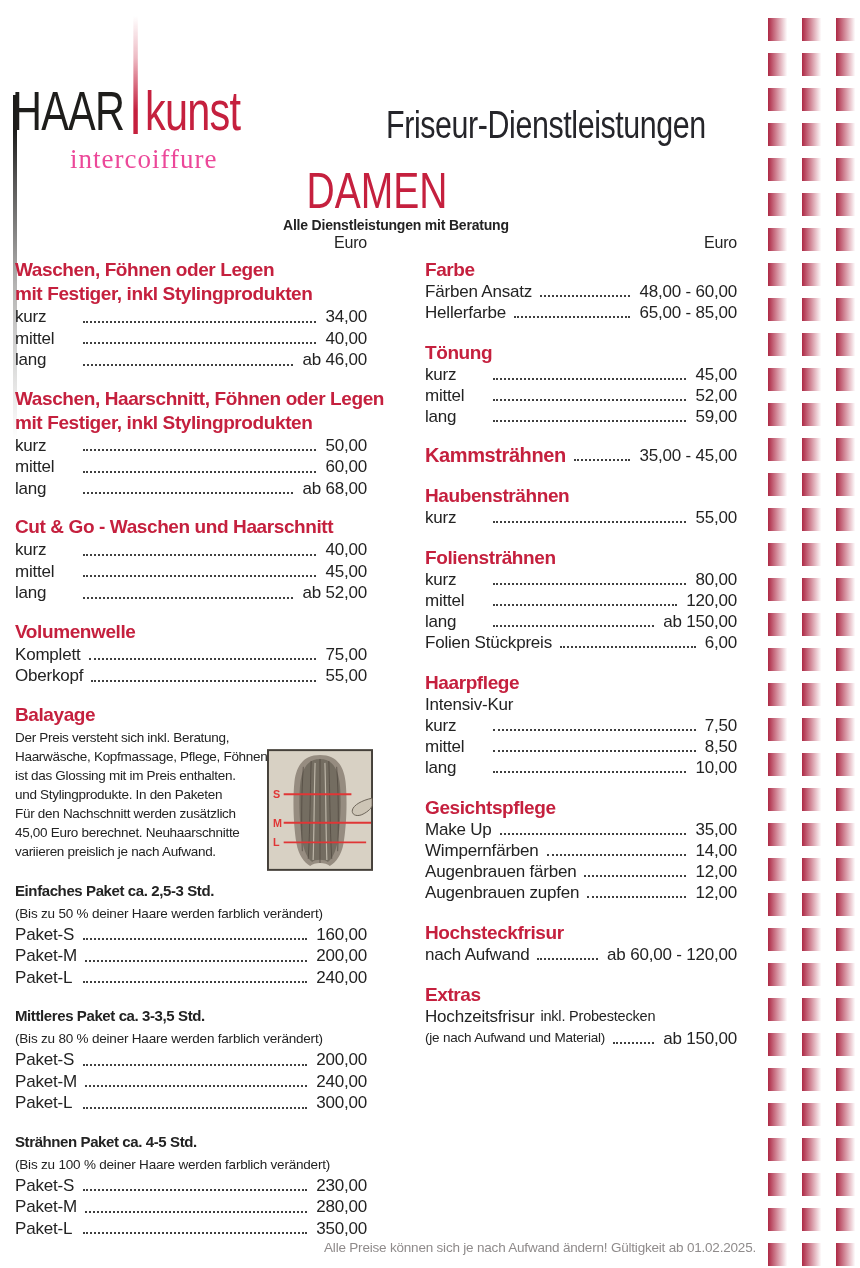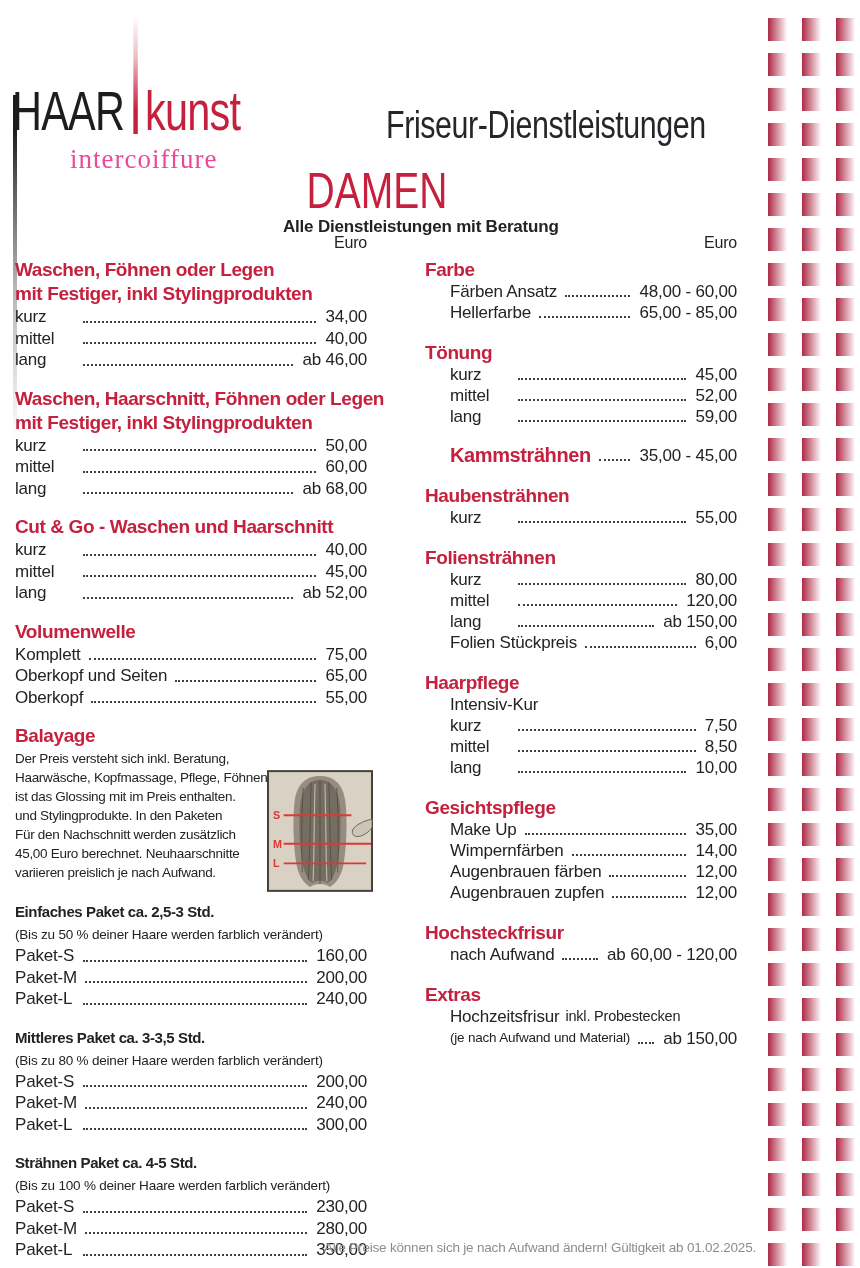--- a/index.html
+++ b/index.html
@@ -15,36 +15,36 @@
   .logo-divider { width:6px; height:118px; margin:0 10px 0 12px; background:linear-gradient(to bottom, rgba(197,32,62,0) 0%, rgba(197,32,62,0.3) 35%, #c5203e 80%); }
   .logo-kunst { color:var(--accent); }
   .logo-sub { margin:10px 0 0 58px; font-family:"Liberation Serif",serif; font-size:27px; color:#ec4899; letter-spacing:1px; }
   .logo-stem { position:absolute; left:13px; top:95px; width:4px; height:345px;
     background:linear-gradient(to bottom,#1b1b1a 0%,#1b1b1a 10%,rgba(45,44,43,0.8) 25%,rgba(90,88,86,0.45) 55%,rgba(120,118,116,0) 100%); }
 
   
   .main-title { position:absolute; left:386px; top:103px; font-size:38px; line-height:44px; color:#25252a; letter-spacing:-0.5px; white-space:nowrap; transform:scaleX(0.8); transform-origin:left top; }
   .category-block { position:absolute; left:283px; top:166px; width:214px; text-align:left; }
   .category-title { font-size:50px; line-height:50px; color:var(--accent); transform:scaleX(0.78); transform-origin:center top; }
-  .category-sub { font-size:17px; font-weight:bold; margin-top:1px; letter-spacing:-0.2px; white-space:nowrap; }
+  .category-sub { font-size:14px; font-weight:bold; margin-top:1px; letter-spacing:-0.2px; white-space:nowrap; }
 
   
   .col-wrap-left  { position:absolute; left:15px;  top:233px; width:352px; }
   .col-wrap-right { position:absolute; left:425px; top:233px; width:312px; }
   .euro { text-align:right; font-size:16px; line-height:20px; margin-bottom:5px; letter-spacing:-0.2px; }
 
   .price-section { margin-bottom:16px; }
   .col-wrap-right .price-section { margin-bottom:18px; }
   .section-title { color:var(--accent); font-weight:bold; font-size:19px; line-height:24px; letter-spacing:-0.4px; white-space:nowrap; }
   .col-wrap-right .section-title { line-height:23px; }
   .section-title.black { color:var(--ink); font-size:15px; }
   .section-sub { font-size:13.5px; line-height:21px; letter-spacing:-0.2px; white-space:nowrap; }
 
   .price-row { display:flex; align-items:flex-end; font-size:17px; line-height:21.5px; letter-spacing:-0.2px; }
-  .col-wrap-right .price-row { line-height:21px;margin-left:25px; }
+  .col-wrap-right .price-row { line-height:21px; }
   .row-label { min-width:60px; white-space:nowrap; }
   .row-label.heading { min-width:0; color:var(--accent); font-weight:bold; font-size:20px; letter-spacing:-0.4px; }
   .row-label.small { min-width:0; font-size:13.5px; padding-bottom:1px; }
   .row-label-suffix { font-size:14.5px; margin-left:6px; white-space:nowrap; }
   .dots { flex:1; min-width:12px; border-bottom:2px dotted #3f3f3f; margin:0 9px 5px 8px; }
   .price { white-space:nowrap; }
 
   
   .balayage-wrap { position:relative; min-height:135px; }
   .balayage-note { width:238px; font-size:13.5px; line-height:19px; letter-spacing:-0.3px; margin-top:1px; }
@@ -138,25 +138,20 @@
             <span class="dots"></span>
             <span class="price">ab 52,00</span>
           </div>
         </div>
         <div class="price-section">
           <div class="section-title red">Volumenwelle</div>
           <div class="price-row">
             <span class="row-label">Komplett</span>
             <span class="dots"></span>
             <span class="price">75,00</span>
-          </div>
-          <div class="price-row">
-            <span class="row-label">Oberkopf und Seiten</span>
-            <span class="dots"></span>
-            <span class="price">65,00</span>
           </div>
           <div class="price-row">
             <span class="row-label">Oberkopf</span>
             <span class="dots"></span>
             <span class="price">55,00</span>
           </div>
         </div>
         <div class="price-section">
           <div class="section-title red">Balayage</div>
           <div class="balayage-wrap">

